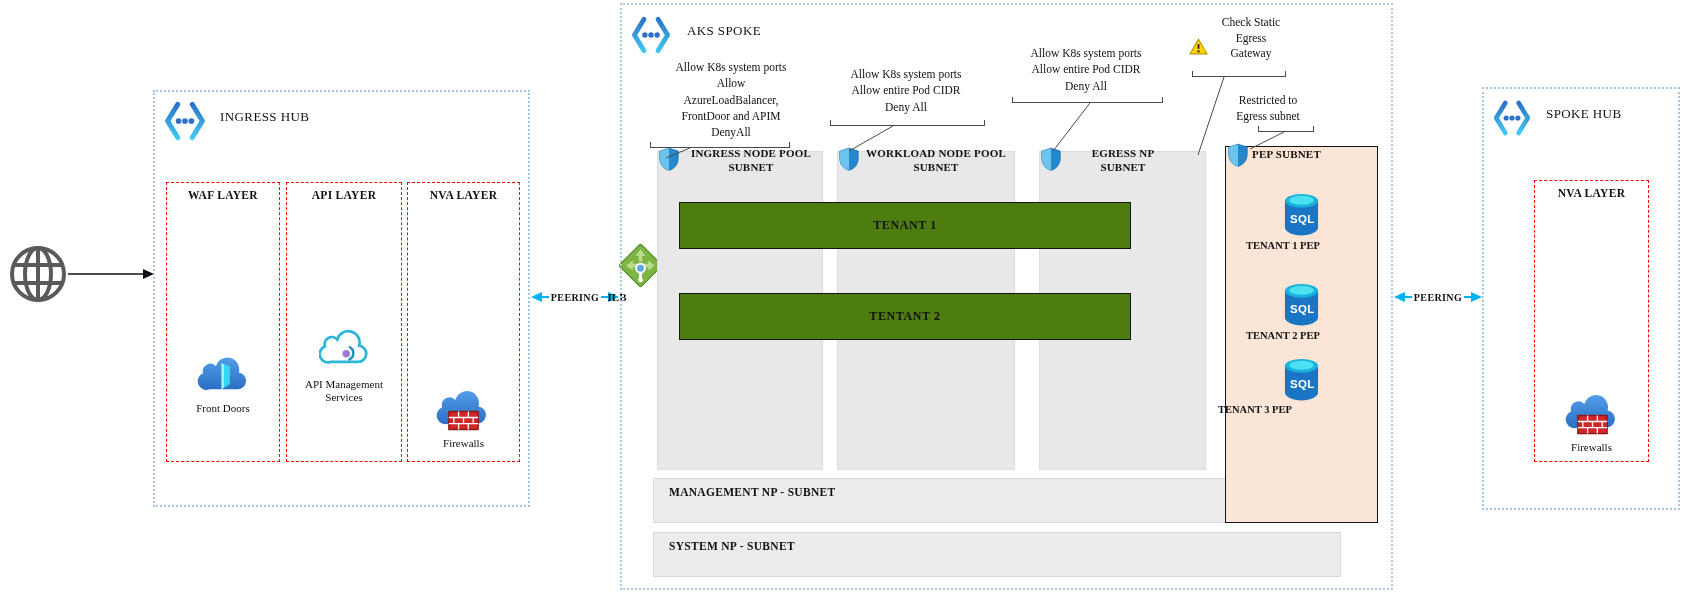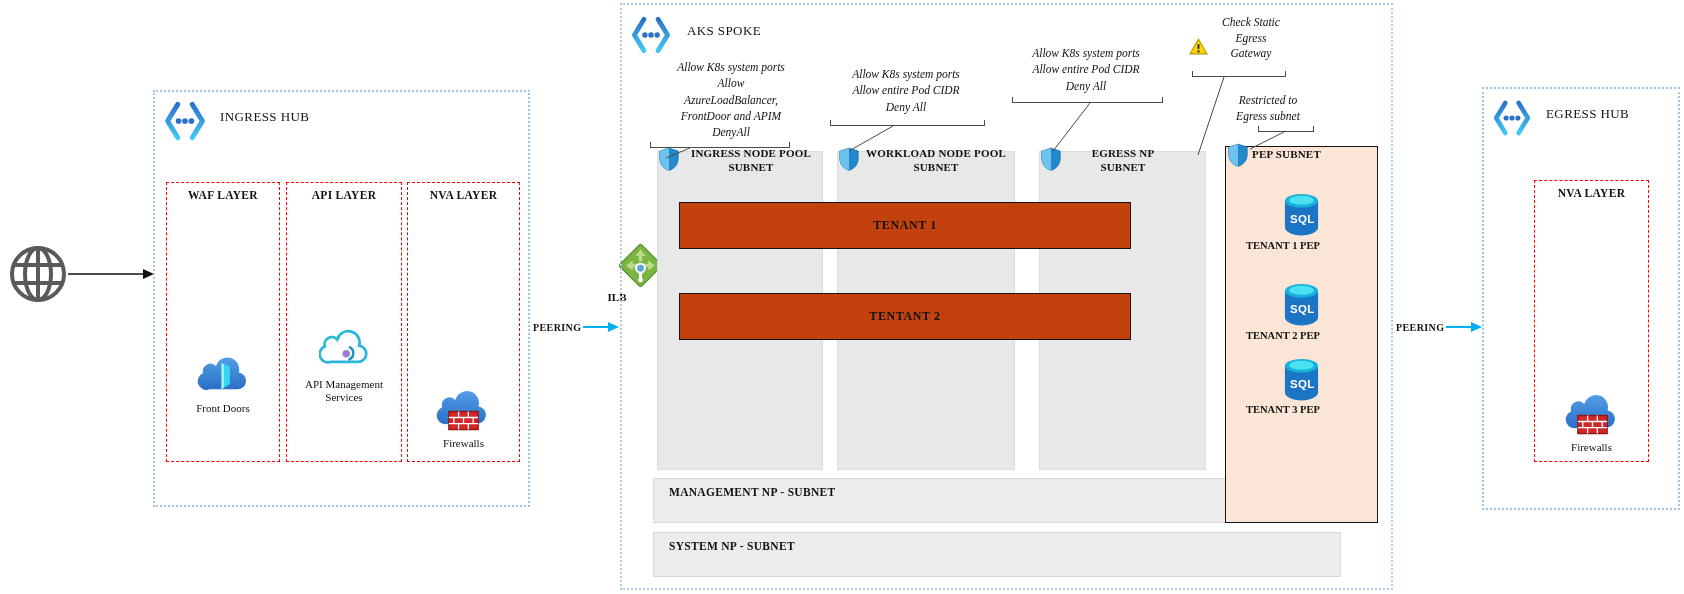--- a/index.html
+++ b/index.html
@@ -7,28 +7,28 @@
           font-family:"Liberation Serif",serif;color:#111;}
   .abs{position:absolute;}
   .hub{border:2px dotted #9fc5e8;box-sizing:border-box;}
   .aks{border:2px dotted #a9cbe8;box-sizing:border-box;}
   .layer{border:1.5px dashed #ff0000;box-sizing:border-box;}
   .hub-title{font-size:13px;font-weight:normal;letter-spacing:.4px;white-space:nowrap;}
   .layer-title{font-size:11.5px;font-weight:bold;text-align:center;letter-spacing:.3px;}
   .svc-label{font-size:11px;text-align:center;line-height:13px;}
   .col{background:#e8e8e8;border:1px solid #dcdcdc;box-sizing:border-box;}
   .col-title{font-size:11px;font-weight:bold;text-align:center;line-height:14px;letter-spacing:.2px;}
-  .tenant{background:#c2410c;border:1.6px solid #141414;box-sizing:border-box;display:flex;
+  .tenant{background:#4d7c0f;border:1.6px solid #141414;box-sizing:border-box;display:flex;
           align-items:center;justify-content:center;font-size:12px;font-weight:bold;letter-spacing:.6px;}
   .pep{background:#fbe5d6;border:1.6px solid #141414;box-sizing:border-box;}
   .hsub{background:#ececec;border:1px solid #d8d8d8;box-sizing:border-box;
         font-size:11.5px;font-weight:bold;letter-spacing:.3px;padding:7px 0 0 15px;}
-  .callout{font-size:11.5px;text-align:center;line-height:16.3px;font-style:italic;}
+  .callout{font-size:11.5px;text-align:center;line-height:16.3px;}
   .bracket{border:1px solid #4a4a4a;border-top:none;height:6px;box-sizing:border-box;}
-  .peer-wrap{display:flex;align-items:center;justify-content:flex-start;margin-top:30px;}
+  .peer-wrap{display:flex;align-items:center;justify-content:center;}
   .peer-label{position:absolute;font-size:10px;font-weight:bold;letter-spacing:.4px;background:#fff;padding:0 2px;}
   .sql-text{position:absolute;color:#fff;font-weight:bold;font-size:11.5px;
             font-family:Liberation Sans, sans-serif;letter-spacing:.3px;}
   .pep-label{font-size:10.5px;font-weight:bold;white-space:nowrap;}
   .ilb-label{font-size:11px;font-weight:bold;text-align:center;}
   svg{display:block;}
 </style>
 </head>
 <body>
 
@@ -246,36 +246,36 @@
   <svg class="abs" style="left:1282px;top:282px" width="39" height="45">
       <use href="#sym-sql"></use>
     </svg>
   <span class="abs sql-text" style="left:1290px;top:303px">SQL</span>
   <div class="abs pep-label" style="left:1246px;top:330px;width:110px">TENANT 2 PEP</div>
 
   <svg class="abs" style="left:1282px;top:357px" width="39" height="45">
       <use href="#sym-sql"></use>
     </svg>
   <span class="abs sql-text" style="left:1290px;top:378px">SQL</span>
-  <div class="abs pep-label" style="left:1246px;top:404px;width:110px">TENANT 3 PEP</div>
+  <div class="abs pep-label" style="left:1218px;top:404px;width:110px">TENANT 3 PEP</div>
 
   <div class="abs peer-wrap" style="left:1394px;top:289px;width:88px;height:16px">
     <svg width="88" height="14">
       <line x1="9" y1="7" x2="79" y2="7" stroke="#00b0f0" stroke-width="2.2"></line>
       <polygon points="0,7 11,2 11,12" fill="#00b0f0"></polygon>
       <polygon points="88,7 77,2 77,12" fill="#00b0f0"></polygon>
     </svg>
     <span class="peer-label">PEERING</span>
   </div>
 
   <div class="abs hub" style="left:1482px;top:87px;width:198px;height:423px">
     <svg class="abs" style="left:8px;top:8px" width="40" height="42">
         <use href="#sym-vnet"></use>
       </svg>
-    <div class="abs hub-title" style="left:62px;top:17px">EGRESS HUB</div>
+    <div class="abs hub-title" style="left:62px;top:17px">SPOKE HUB</div>
 
     <div class="abs layer" style="left:50px;top:91px;width:115px;height:282px">
       <div class="abs layer-title" style="left:0;right:0;top:6px">NVA LAYER</div>
       <svg class="abs" style="left:30px;top:212px" width="55" height="45">
           <use href="#sym-cloud-fw"></use>
         </svg>
       <div class="abs svc-label" style="left:0;right:0;top:260px">Firewalls</div>
     </div>
   </div>
 

